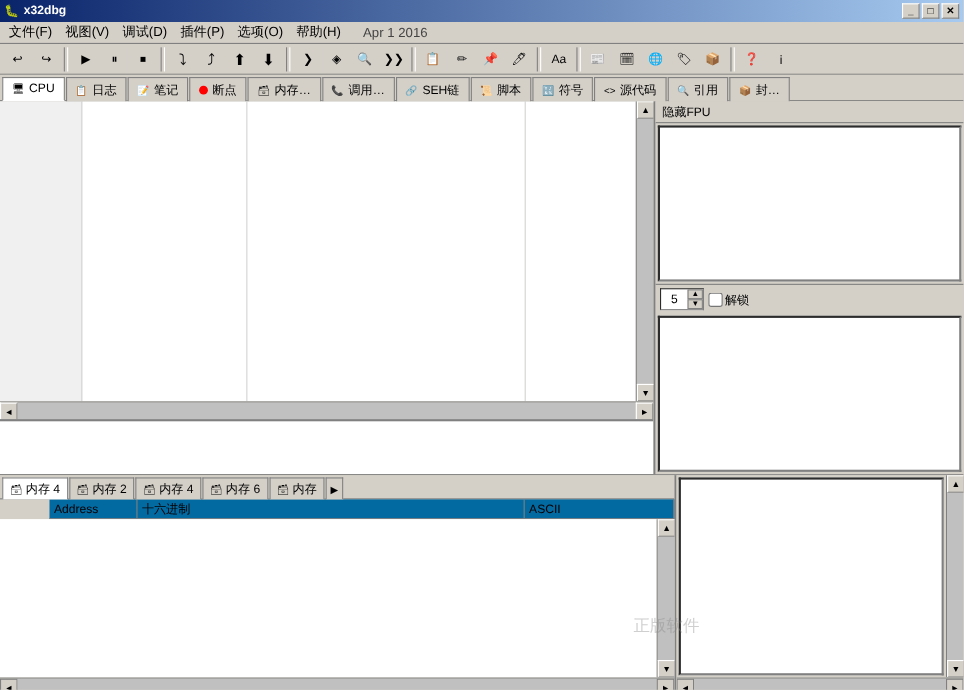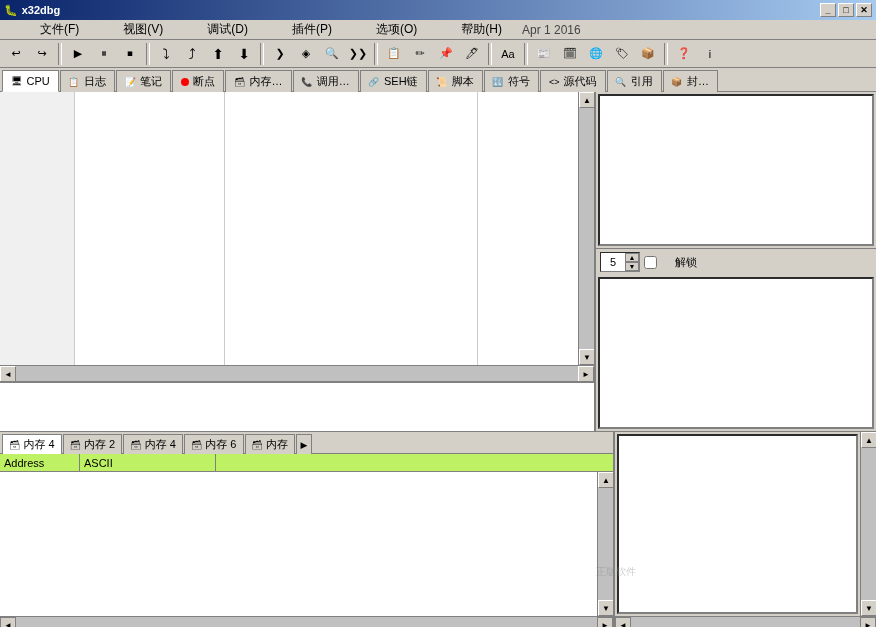--- a/index.html
+++ b/index.html
@@ -43,21 +43,20 @@
       height: 20px;
       display: flex;
       align-items: center;
       padding: 0 2px;
       border-bottom: 1px solid #808080;
       font-size: 12px;
     }
     .menu-item {
       padding: 2px 6px;
       cursor: pointer;
-      margin-left: 32px;
     }
 
     
     #toolbar {
       background: #d4d0c8;
       height: 28px;
       display: flex;
       align-items: center;
       padding: 2px 4px;
       gap: 2px;
@@ -236,21 +235,21 @@
       width: 14px;
     }
     .spinner-btn {
       flex: 1;
       font-size: 7px;
       display: flex; align-items: center; justify-content: center;
       cursor: pointer;
       background: #d4d0c8;
       border: 1px solid #808080;
     }
-    #fpu-unlock { font-size: 11px; display: flex; align-items: center; gap: 18px; }
+    #fpu-unlock { font-size: 11px; display: flex; align-items: center; gap: 2px; }
     #reg-area {
       flex: 1;
       background: #fff;
       margin: 2px;
       border: 2px inset #808080;
       overflow: hidden;
       min-height: 60px;
     }
 
     
@@ -295,23 +294,24 @@
       border: 1px solid #808080;
       border-bottom: none;
       display: flex; align-items: center; justify-content: center;
       font-size: 9px;
       top: 1px; position: relative;
       cursor: pointer;
     }
 
     #mem-table-header {
       display: flex;
-      background: #bef264;
+      background: #0369a1;
       border-bottom: 1px solid #808080;
       height: 18px;
+      margin-left: 45px;
     }
     .mem-col-header {
       padding: 1px 4px;
       border-right: 1px solid #808080;
       font-size: 11px;
       display: flex; align-items: center;
     }
     .mem-col-addr { width: 80px; }
     .mem-col-hex { flex: 1; }
     .mem-col-ascii { width: 120px; border-right: none; }
@@ -380,21 +380,21 @@
       display: flex; align-items: center; justify-content: center;
     }
     .rb-hscroll-track { flex: 1; background: #c0c0c0; }
 
     
     #watermark {
       position: absolute;
       bottom: 48px;
       right: 240px;
       opacity: 0.4;
-      font-size: 10px;
+      font-size: 15px;
       color: #888;
       pointer-events: none;
     }
 
     #right-bottom-wrapper {
       flex: 1;
       display: flex;
       flex-direction: column;
       overflow: hidden;
     }
@@ -531,20 +531,21 @@
     </div>
     <div id="hscroll-area">
       <div class="hscroll-btn">◄</div>
       <div class="hscroll-track"></div>
       <div class="hscroll-btn">►</div>
     </div>
     <div id="info-box"></div>
   </div>
 
   <div id="right-panel">
+    <div id="fpu-label">隐藏FPU</div>
     <div id="fpu-area"></div>
     <div id="fpu-controls">
       <div id="fpu-spinner">
         <div id="fpu-spinner-val">5</div>
         <div id="fpu-spinner-btns">
           <div class="spinner-btn">▲</div>
           <div class="spinner-btn">▼</div>
         </div>
       </div>
       <div id="fpu-unlock">
@@ -578,20 +579,23 @@
       </div>
       <div class="mem-tab">
         <span style="font-size:9px;">🗃</span>
         <span>内存</span>
       </div>
       <div class="mem-more-btn">▶</div>
     </div>
     <div id="mem-table-header">
       <div class="mem-col-header mem-col-addr">
         <span>Address</span>
+      </div>
+      <div class="mem-col-header mem-col-hex">
+        <span>十六进制</span>
       </div>
       <div class="mem-col-header mem-col-ascii">
         <span>ASCII</span>
       </div>
       <div class="mem-col-header mem-col-scroll"></div>
     </div>
     <div id="mem-content">
       <div id="mem-data-area" style="background:#fff;"></div>
       <div id="mem-vscroll">
         <div class="scroll-btn">▲</div>

